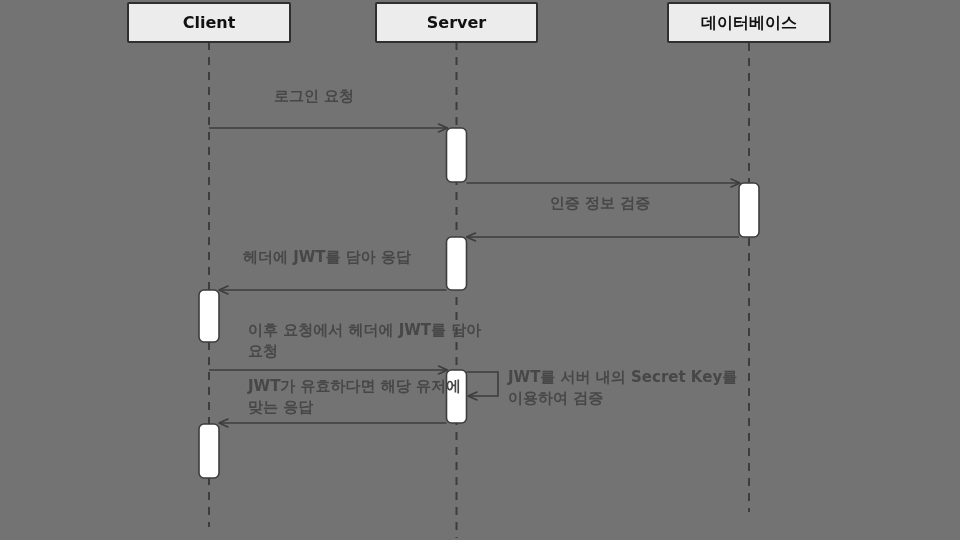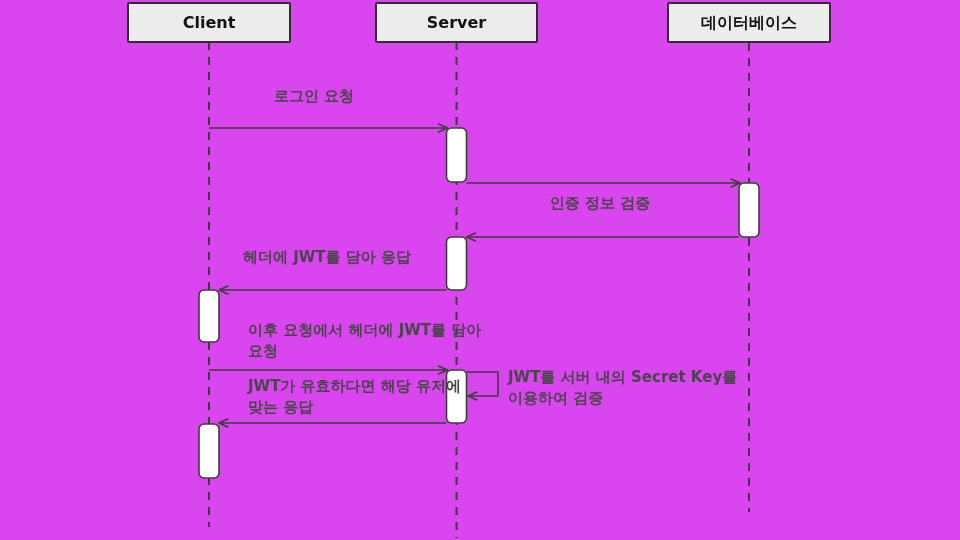--- a/index.html
+++ b/index.html
@@ -4,21 +4,21 @@
 <style>
   html, body {
     margin: 0;
     padding: 0;
     background: #ffffff;
   }
   .stage {
     position: relative;
     width: 960px;
     height: 540px;
-    background: #d946ef;
+    background: #737373;
     overflow: hidden;
     font-family: "DejaVu Sans", sans-serif;
   }
   svg { display: block; }
   .actor-box {
     fill: #ececec;
     stroke: #2f2f2f;
     stroke-width: 2;
   }
   .actor-label {

